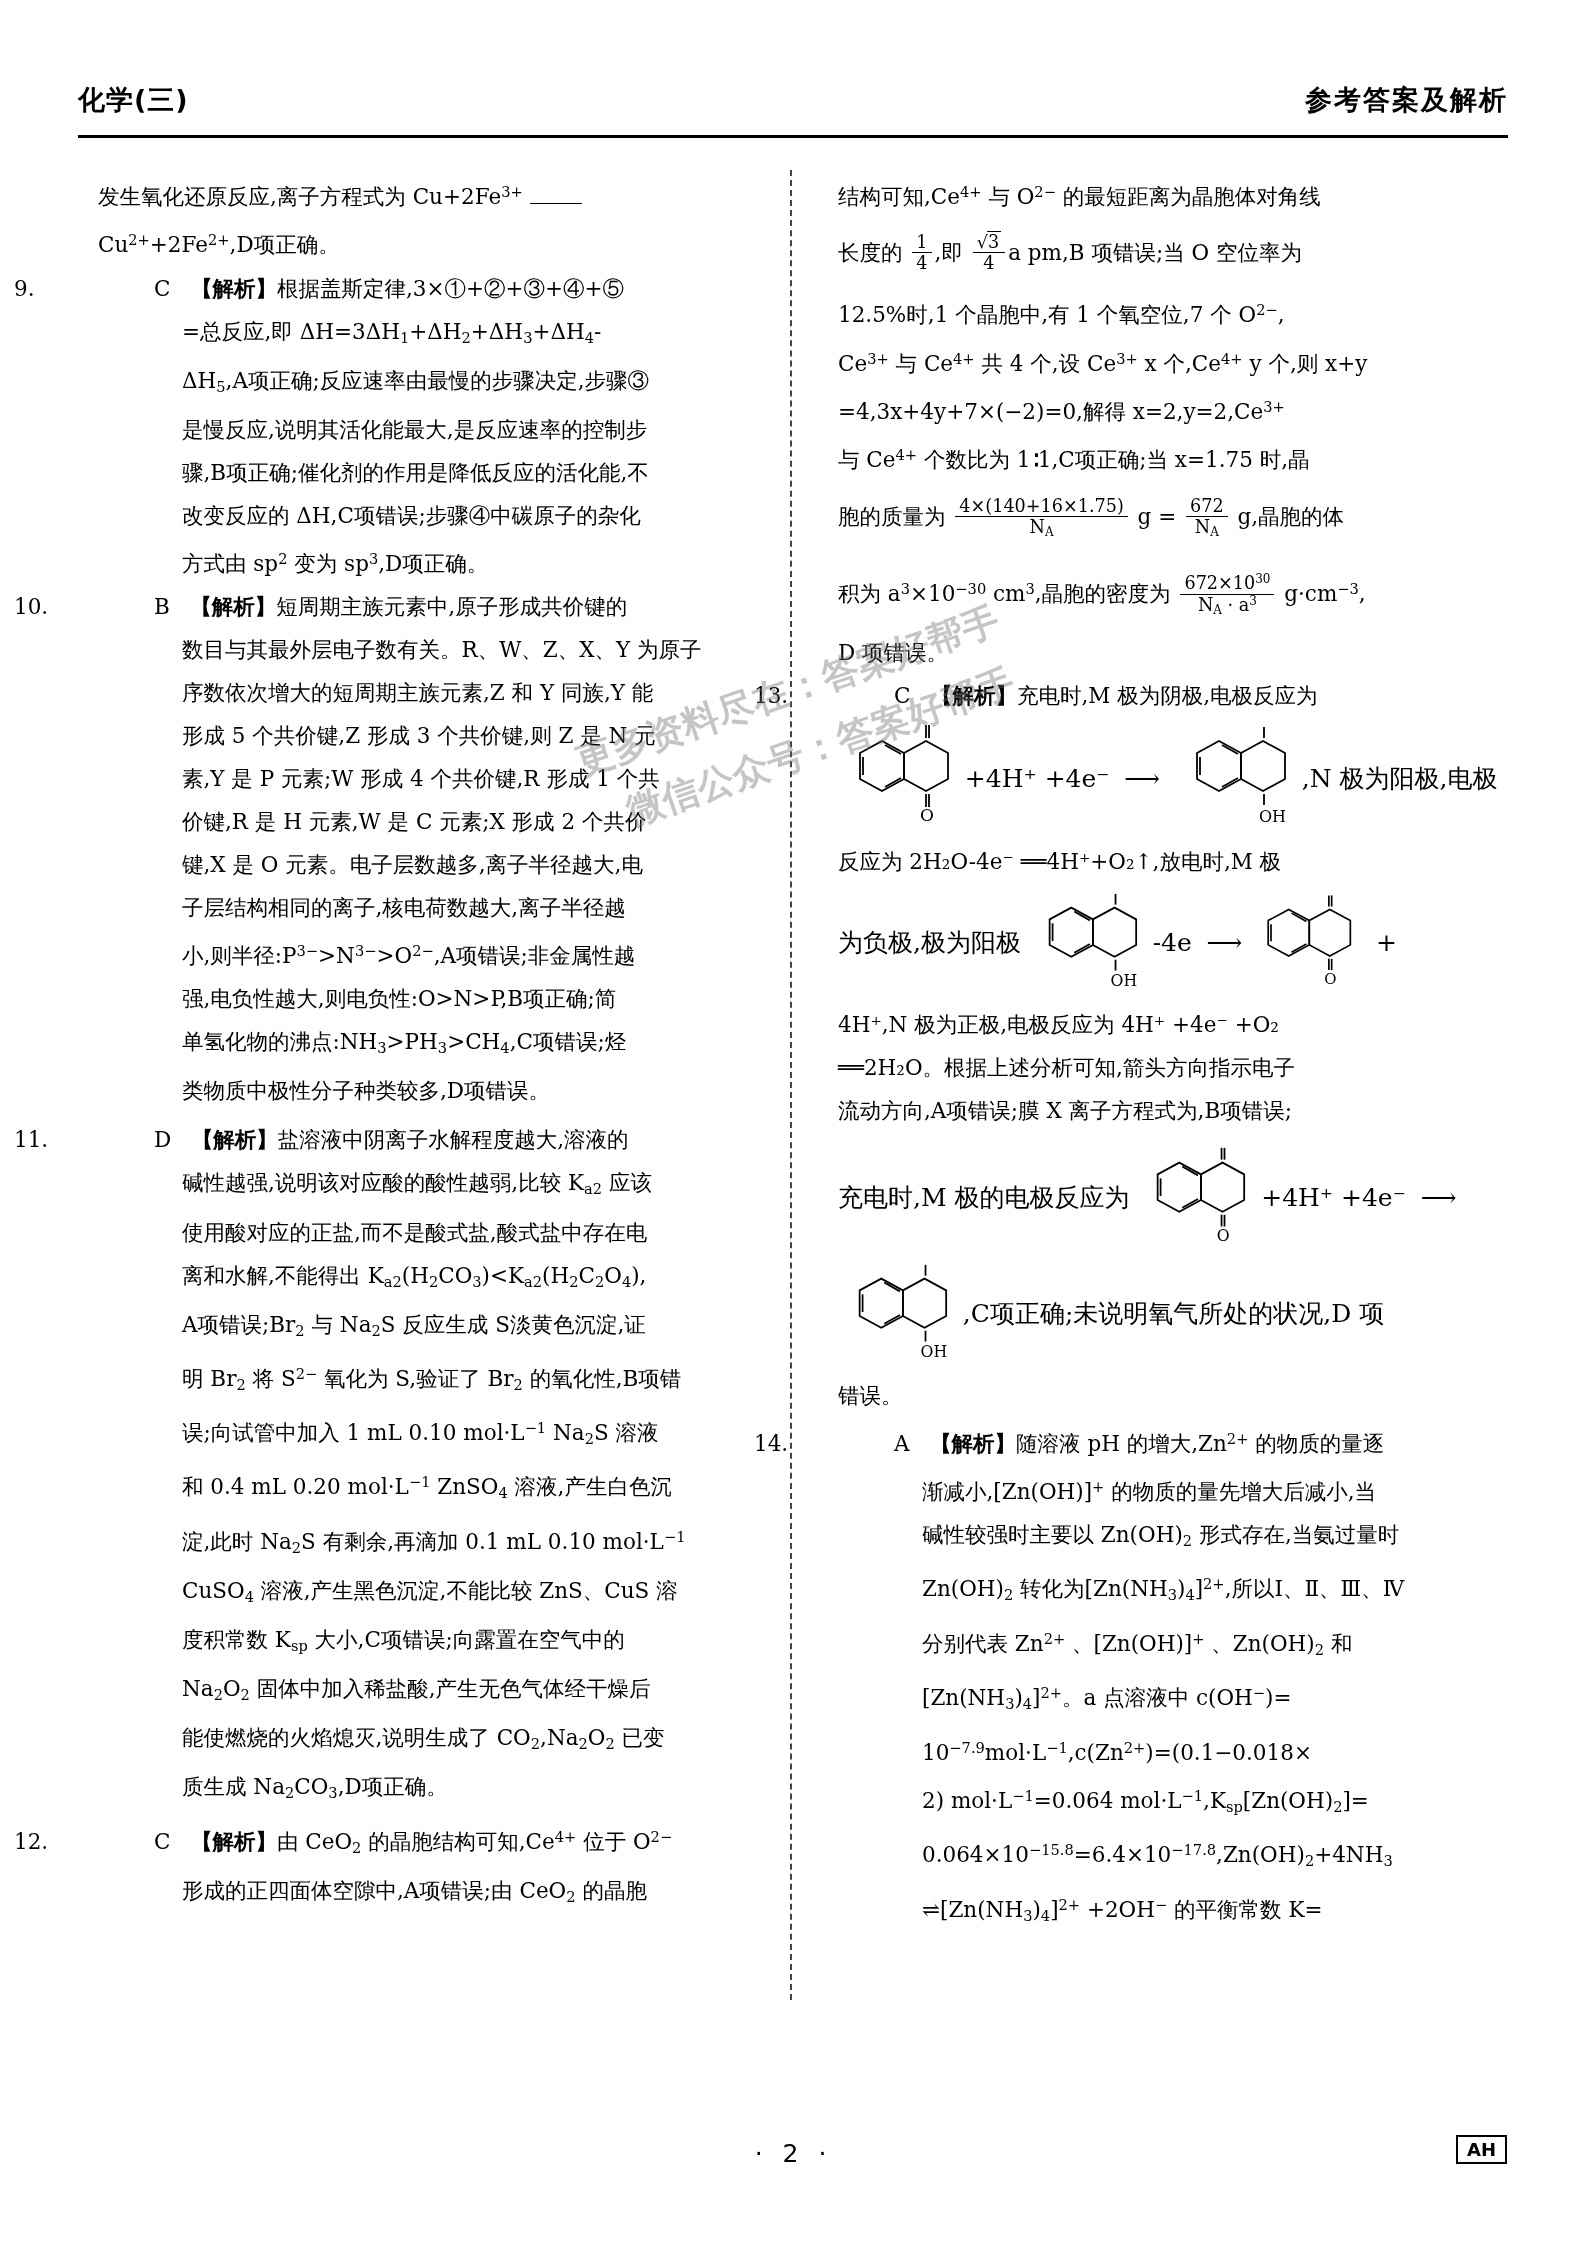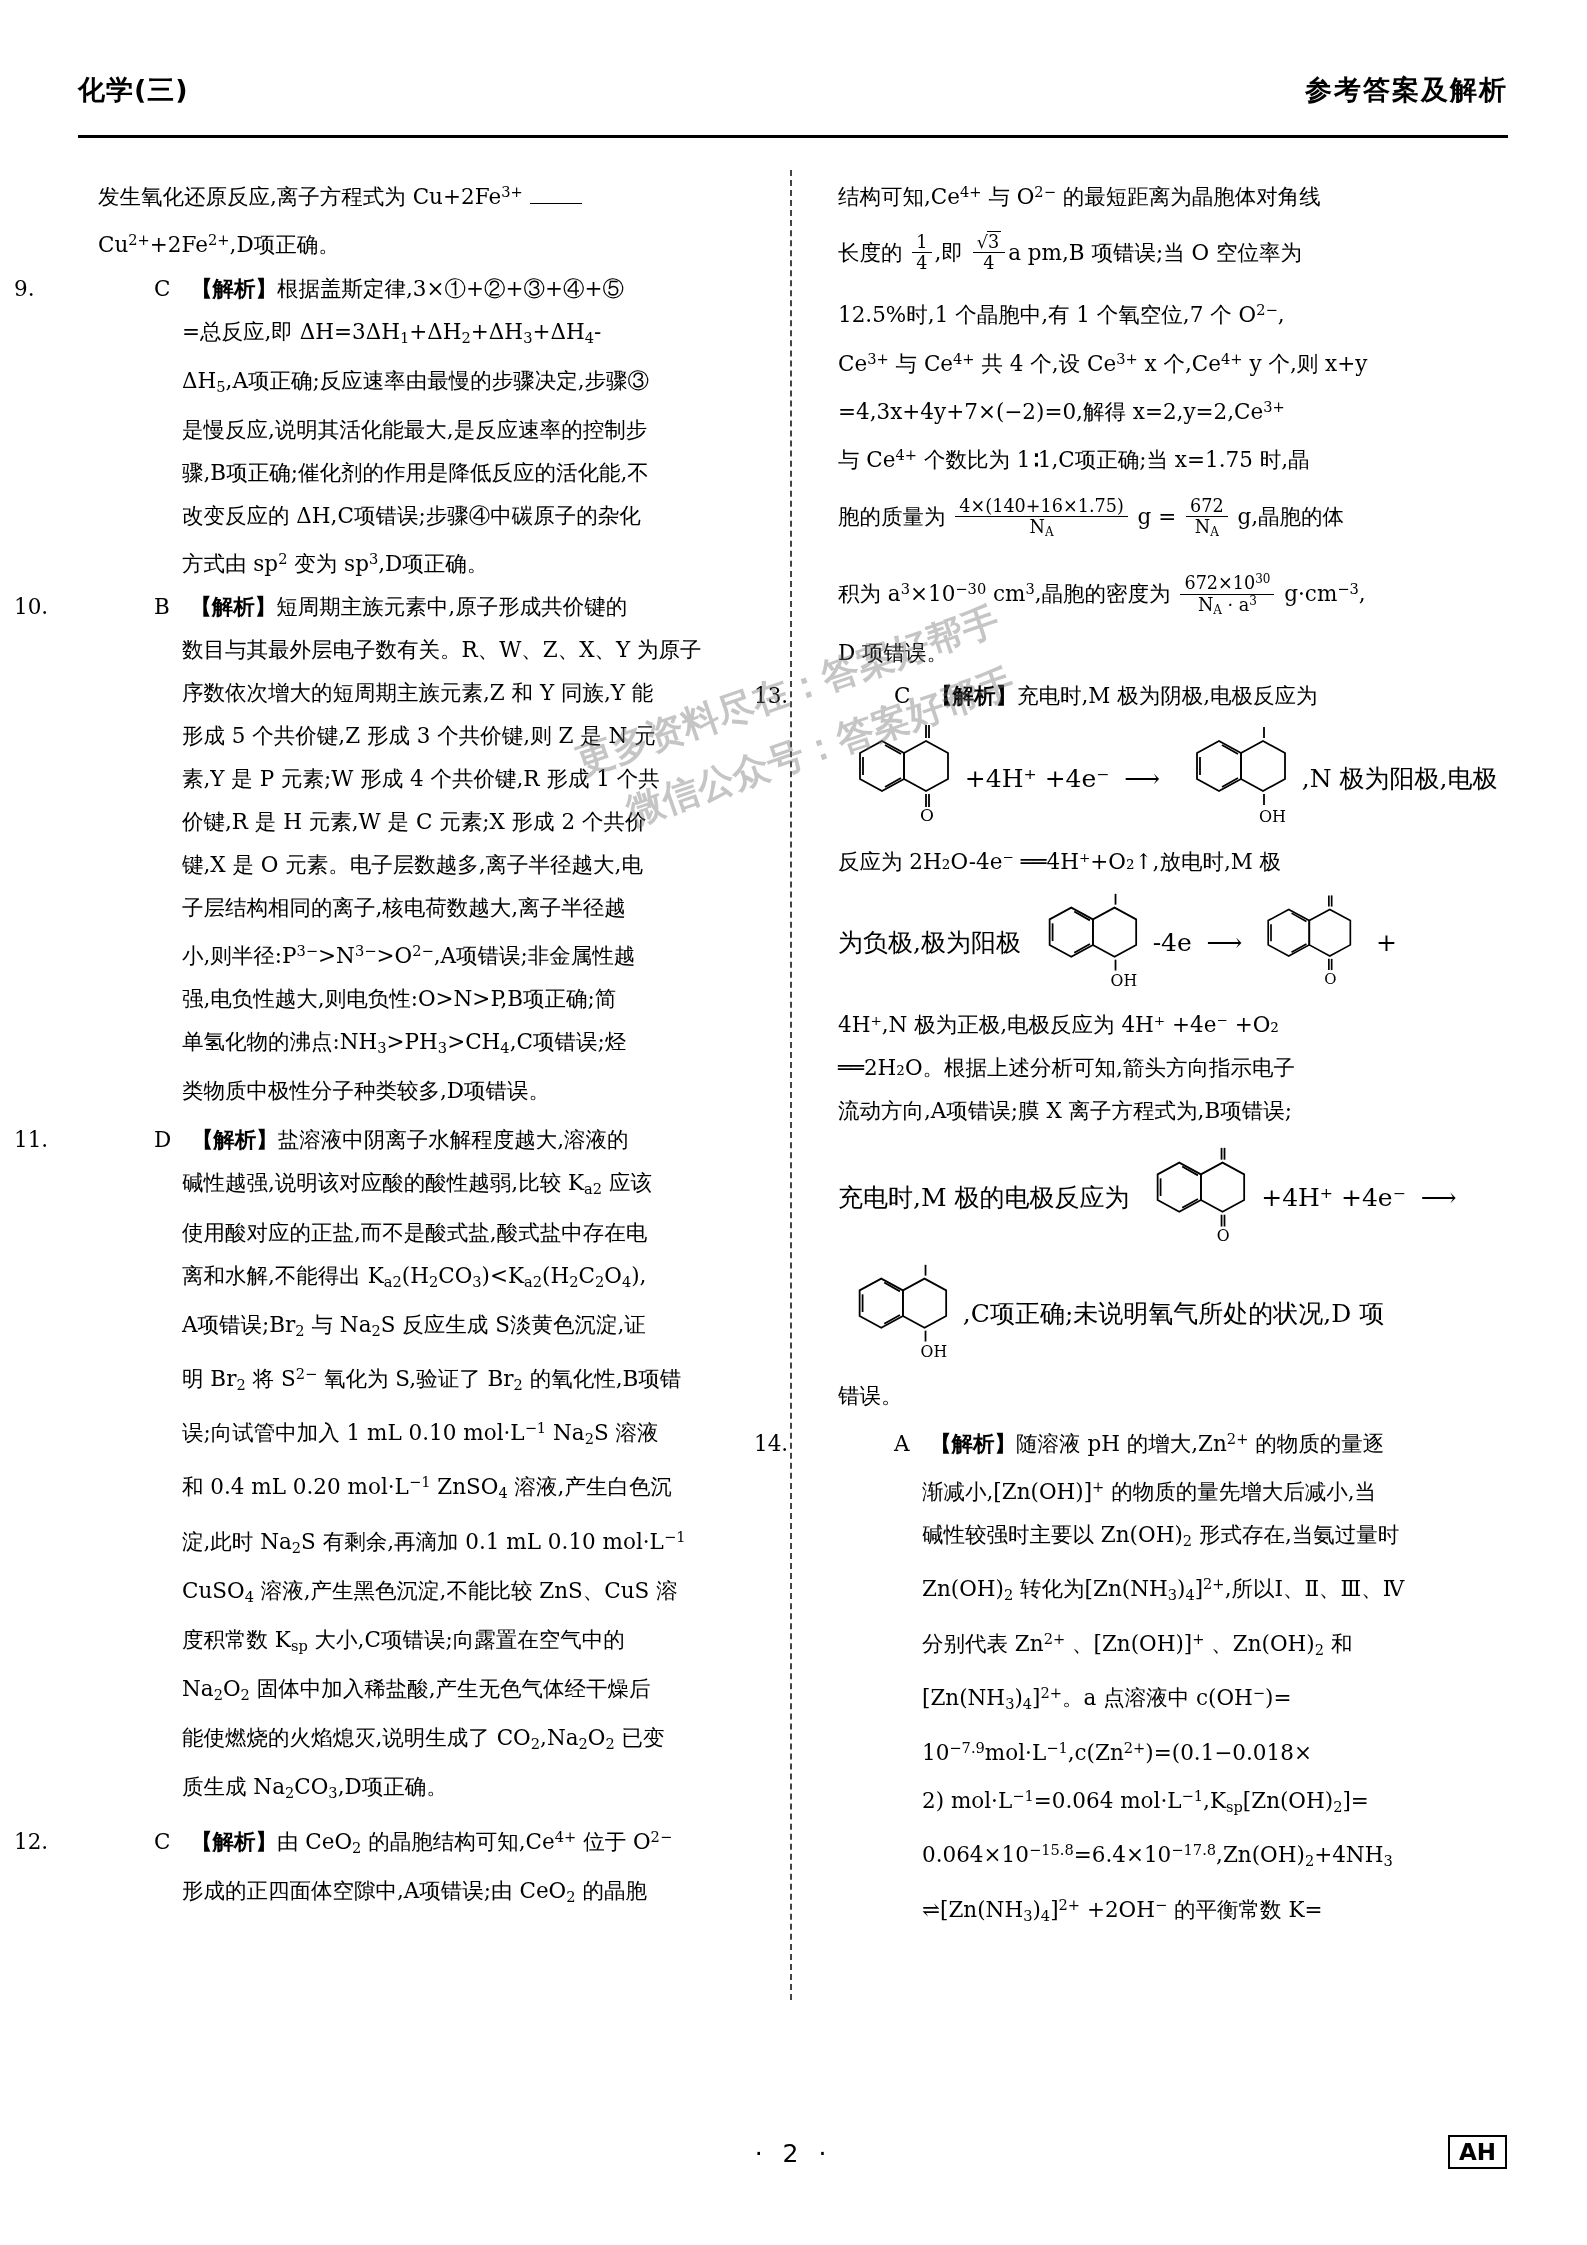--- a/index.html
+++ b/index.html
@@ -12,21 +12,21 @@
   }
   .page {
     position:absolute;
     left:0; top:0;
     width:1587px; height:2245px;
     overflow:hidden;
   }
   
   .header {
     position:absolute;
-    left:78px; top:72px;
+    left:78px; top:82px;
     width:1430px;
     height:40px;
   }
   .header .left {
     position:absolute; left:0; top:0;
     font-size:27px;
     font-family:"DejaVu Sans", sans-serif;
     font-weight:bold;
     letter-spacing:1px;
   }
@@ -138,21 +138,21 @@
     font-size:25px;
     font-family:"DejaVu Sans", sans-serif;
     letter-spacing:6px;
   }
   .footer .ah {
     position:absolute;
     right:80px;
     top:10px;
     border:2px solid #000;
     padding:2px 9px;
-    font-size:23px;
+    font-size:18px;
     font-family:"DejaVu Sans", sans-serif;
     font-weight:bold;
   }
 </style>
 </head>
 <body>
 
 <div class="page">
 
   <div class="header">

